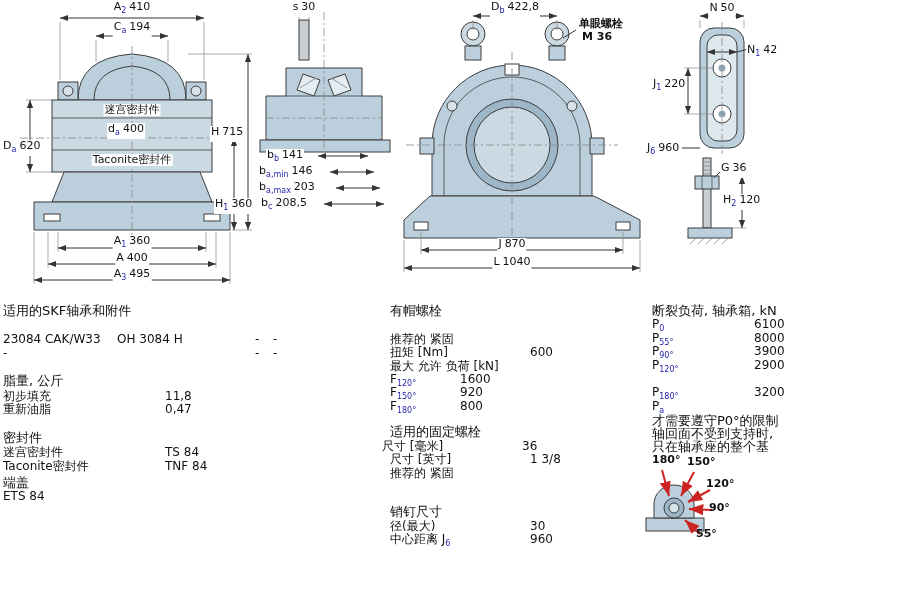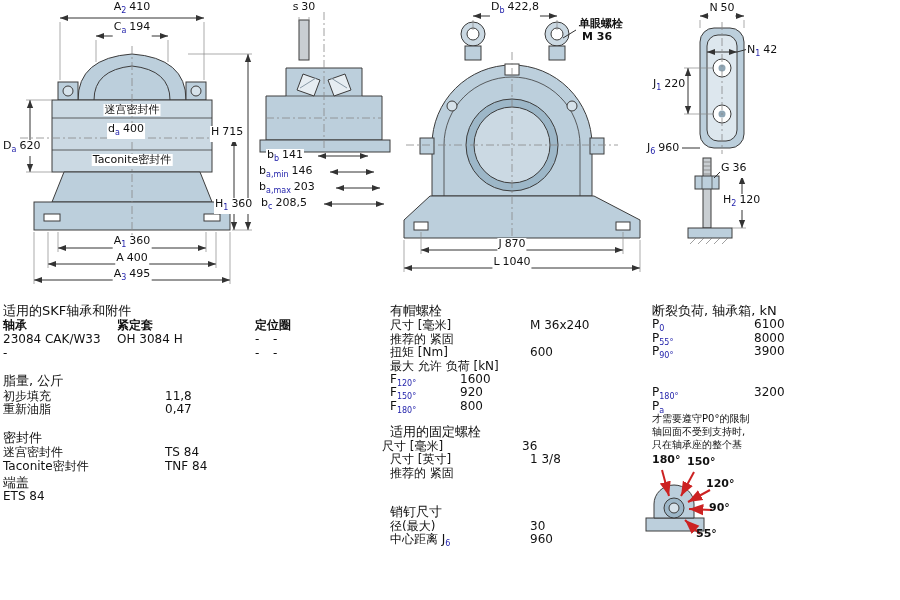--- a/index.html
+++ b/index.html
@@ -9,21 +9,21 @@
   .dim{position:absolute;font-size:11px;line-height:12px;background:#fff;padding:0 1px;
        white-space:nowrap;z-index:3;}
   .dim .v{margin-left:3px;}
   .c{transform:translateX(-50%);}
   sub{font-size:8px;color:#2323ab;}
   .dlabel{position:absolute;font-size:11px;line-height:12px;background:#fff;padding:0 1px;
           white-space:nowrap;z-index:3;}
   .bold{font-weight:bold;}
   .t-title{position:absolute;font-size:13px;font-weight:normal;white-space:nowrap;}
   .t-row{position:absolute;font-size:12px;white-space:nowrap;}
-  .note{position:absolute;font-size:10px;white-space:nowrap;}
+  .note{position:absolute;font-size:13px;white-space:nowrap;}
   .ang{position:absolute;font-size:11px;font-weight:bold;z-index:4;}
   .cell{display:inline-block;}
   .w114{width:114px;}.w138{width:138px;}.w18{width:18px;}
   .w162{width:162px;}.w140{width:140px;}.w70{width:70px;}.w102{width:102px;}
   .dimline{stroke:#333;stroke-width:1;}
   .ext{stroke:#888;stroke-width:0.7;}
   .cl{stroke:#888;stroke-width:0.8;stroke-dasharray:8 3 2 3;}
 </style>
 </head>
 <body>
@@ -194,23 +194,20 @@
   <div class="dim c" style="left:512px;top:256px"><span>L</span><sub></sub><span class="v">1040</span></div>
 
   <div class="dim c" style="left:722px;top:2px"><span>N</span><sub></sub><span class="v">50</span></div>
   <div class="dim" style="left:746px;top:44px"><span>N</span><sub>1</sub><span class="v">42</span></div>
   <div class="dim" style="left:652px;top:78px"><span>J</span><sub>1</sub><span class="v">220</span></div>
   <div class="dim" style="left:646px;top:142px"><span>J</span><sub>6</sub><span class="v">960</span></div>
   <div class="dim" style="left:720px;top:162px"><span>G</span><sub></sub><span class="v">36</span></div>
   <div class="dim" style="left:722px;top:194px"><span>H</span><sub>2</sub><span class="v">120</span></div>
 
   <div class="t-title" style="left:3px;top:302px">适用的SKF轴承和附件</div>
-  <div class="t-row" style="left:3px;top:317px">
-    <span class="cell w114 bold">轴承</span><span class="cell w138 bold">紧定套</span><span class="cell bold">定位圈</span>
-  </div>
   <div class="t-row" style="left:3px;top:332px">
     <span class="cell w114">23084 CAK/W33</span><span class="cell w138">OH 3084 H</span><span class="cell w18">-</span><span class="cell">-</span>
   </div>
   <div class="t-row" style="left:3px;top:346px">
     <span class="cell w114">-</span><span class="cell w138"></span><span class="cell w18">-</span><span class="cell">-</span>
   </div>
 
   <div class="t-title" style="left:3px;top:372px">脂量, 公斤</div>
   <div class="t-row" style="left:3px;top:388px">
     <span class="cell w162">初步填充</span><span>11,8</span>
@@ -226,23 +223,20 @@
   <div class="t-row" style="left:3px;top:458px">
     <span class="cell w162">Taconite密封件</span><span>TNF 84</span>
   </div>
 
   <div class="t-title" style="left:3px;top:474px">端盖</div>
   <div class="t-row" style="left:3px;top:489px">
     <span>ETS 84</span>
   </div>
 
   <div class="t-title" style="left:390px;top:302px">有帽螺栓</div>
-  <div class="t-row" style="left:390px;top:317px">
-    <span class="cell w140">尺寸 [毫米]</span><span>M 36x240</span>
-  </div>
   <div class="t-row" style="left:390px;top:331px">
     <span class="cell w140">推荐的 紧固</span><span></span>
   </div>
   <div class="t-row" style="left:390px;top:344px">
     <span class="cell w140">扭矩 [Nm]</span><span>600</span>
   </div>
   <div class="t-row" style="left:390px;top:358px">
     <span class="cell w140">最大 允许 负荷 [kN]</span><span></span>
   </div>
   <div class="t-row" style="left:390px;top:372px">
@@ -276,20 +270,23 @@
 
   <div class="t-title" style="left:652px;top:302px">断裂负荷, 轴承箱, kN</div>
   <div class="t-row" style="left:652px;top:317px">
     <span class="cell w102"><span>P</span><sub>0</sub></span><span>6100</span>
   </div>
   <div class="t-row" style="left:652px;top:331px">
     <span class="cell w102"><span>P</span><sub>55°</sub></span><span>8000</span>
   </div>
   <div class="t-row" style="left:652px;top:344px">
     <span class="cell w102"><span>P</span><sub>90°</sub></span><span>3900</span>
+  </div>
+  <div class="t-row" style="left:652px;top:358px">
+    <span class="cell w102"><span>P</span><sub>120°</sub></span><span>2900</span>
   </div>
   <div class="t-row" style="left:652px;top:385px">
     <span class="cell w102"><span>P</span><sub>180°</sub></span><span>3200</span>
   </div>
   <div class="t-row" style="left:652px;top:399px">
     <span class="cell w102"><span>P</span><sub>a</sub></span><span></span>
   </div>
   <div class="note" style="left:652px;top:412px">才需要遵守P0°的限制</div>
   <div class="note" style="left:652px;top:425px">轴回面不受到支持时,</div>
   <div class="note" style="left:652px;top:438px">只在轴承座的整个基</div>

